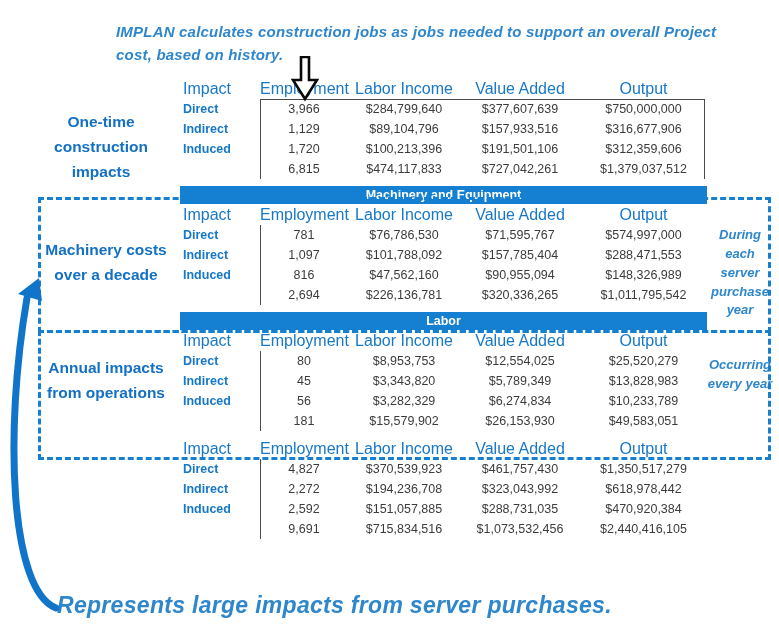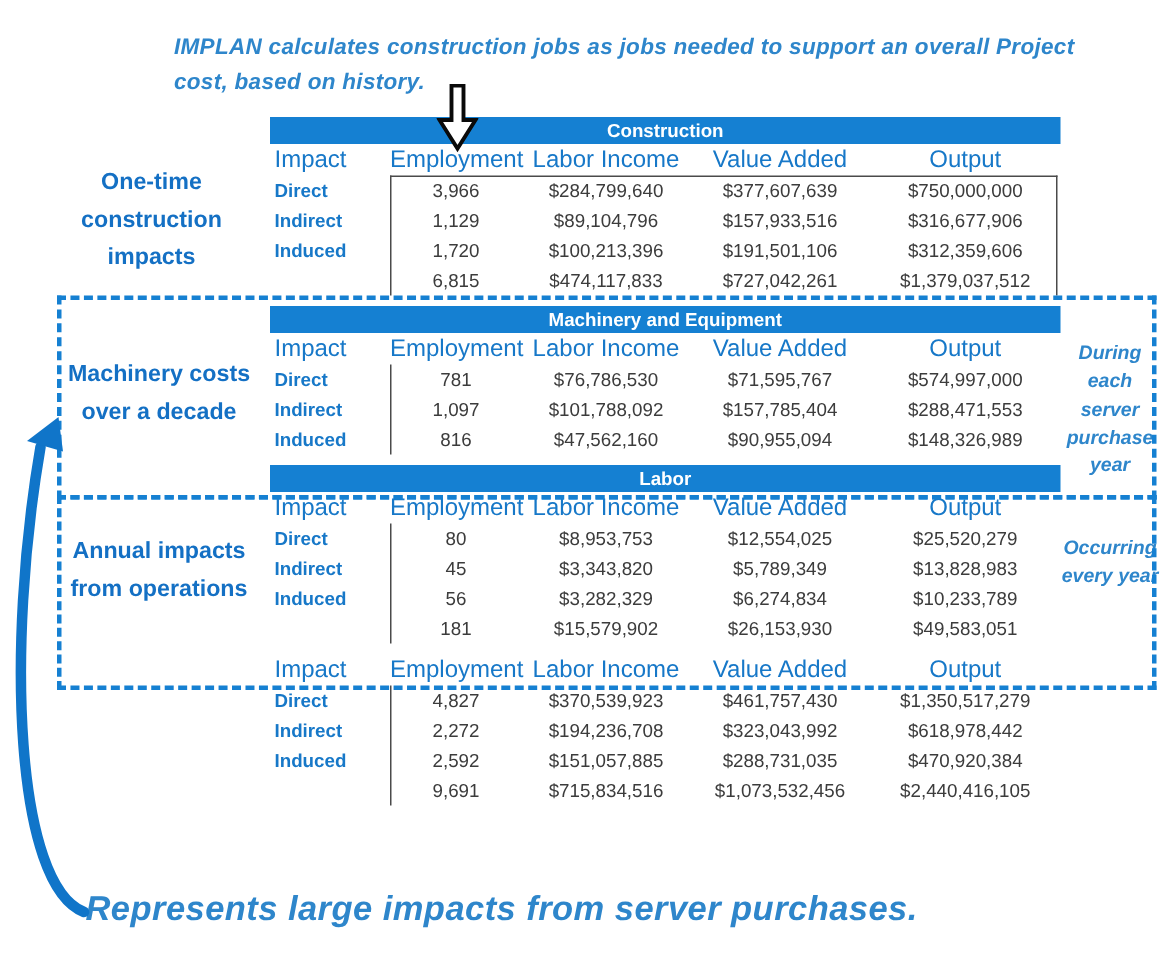--- a/index.html
+++ b/index.html
@@ -65,21 +65,20 @@
   <div class="left-label ll-2">Machinery costs over a decade</div>
   <div class="left-label ll-1">One-time construction impacts</div>
   <div class="left-label ll-3">Annual impacts from operations</div>
 
   <div class="hand right-label rl-2">Occurring every year</div>
   <div class="hand right-label rl-1">During each server purchase year</div>
 
   <div class="tables">
 
     <div class="tsection">
-      <div class="tbar">Construction</div>
       <div class="thead">
         <div class="hcell c0">Impact</div>
         <div class="hcell">Employment</div>
         <div class="hcell">Labor Income</div>
         <div class="hcell">Value Added</div>
         <div class="hcell">Output</div>
       </div>
       <div class="rows">
         <div class="databox"></div>
       <div class="trow">
@@ -138,20 +137,27 @@
             <div class="tcell c3">$157,785,404</div>
             <div class="tcell c4">$288,471,553</div>
           </div>
           <div class="trow">
             <div class="tcell c0">Induced</div>
             <div class="tcell c1">816</div>
             <div class="tcell c2">$47,562,160</div>
             <div class="tcell c3">$90,955,094</div>
             <div class="tcell c4">$148,326,989</div>
           </div>
+          <div class="trow">
+            <div class="tcell c0"></div>
+            <div class="tcell c1">2,694</div>
+            <div class="tcell c2">$226,136,781</div>
+            <div class="tcell c3">$320,336,265</div>
+            <div class="tcell c4">$1,011,795,542</div>
+          </div>
         </div>
     </div>
 
     <div class="tsection">
       <div class="tbar">Labor</div>
       <div class="thead">
         <div class="hcell c0">Impact</div>
         <div class="hcell">Employment</div>
         <div class="hcell">Labor Income</div>
         <div class="hcell">Value Added</div>

